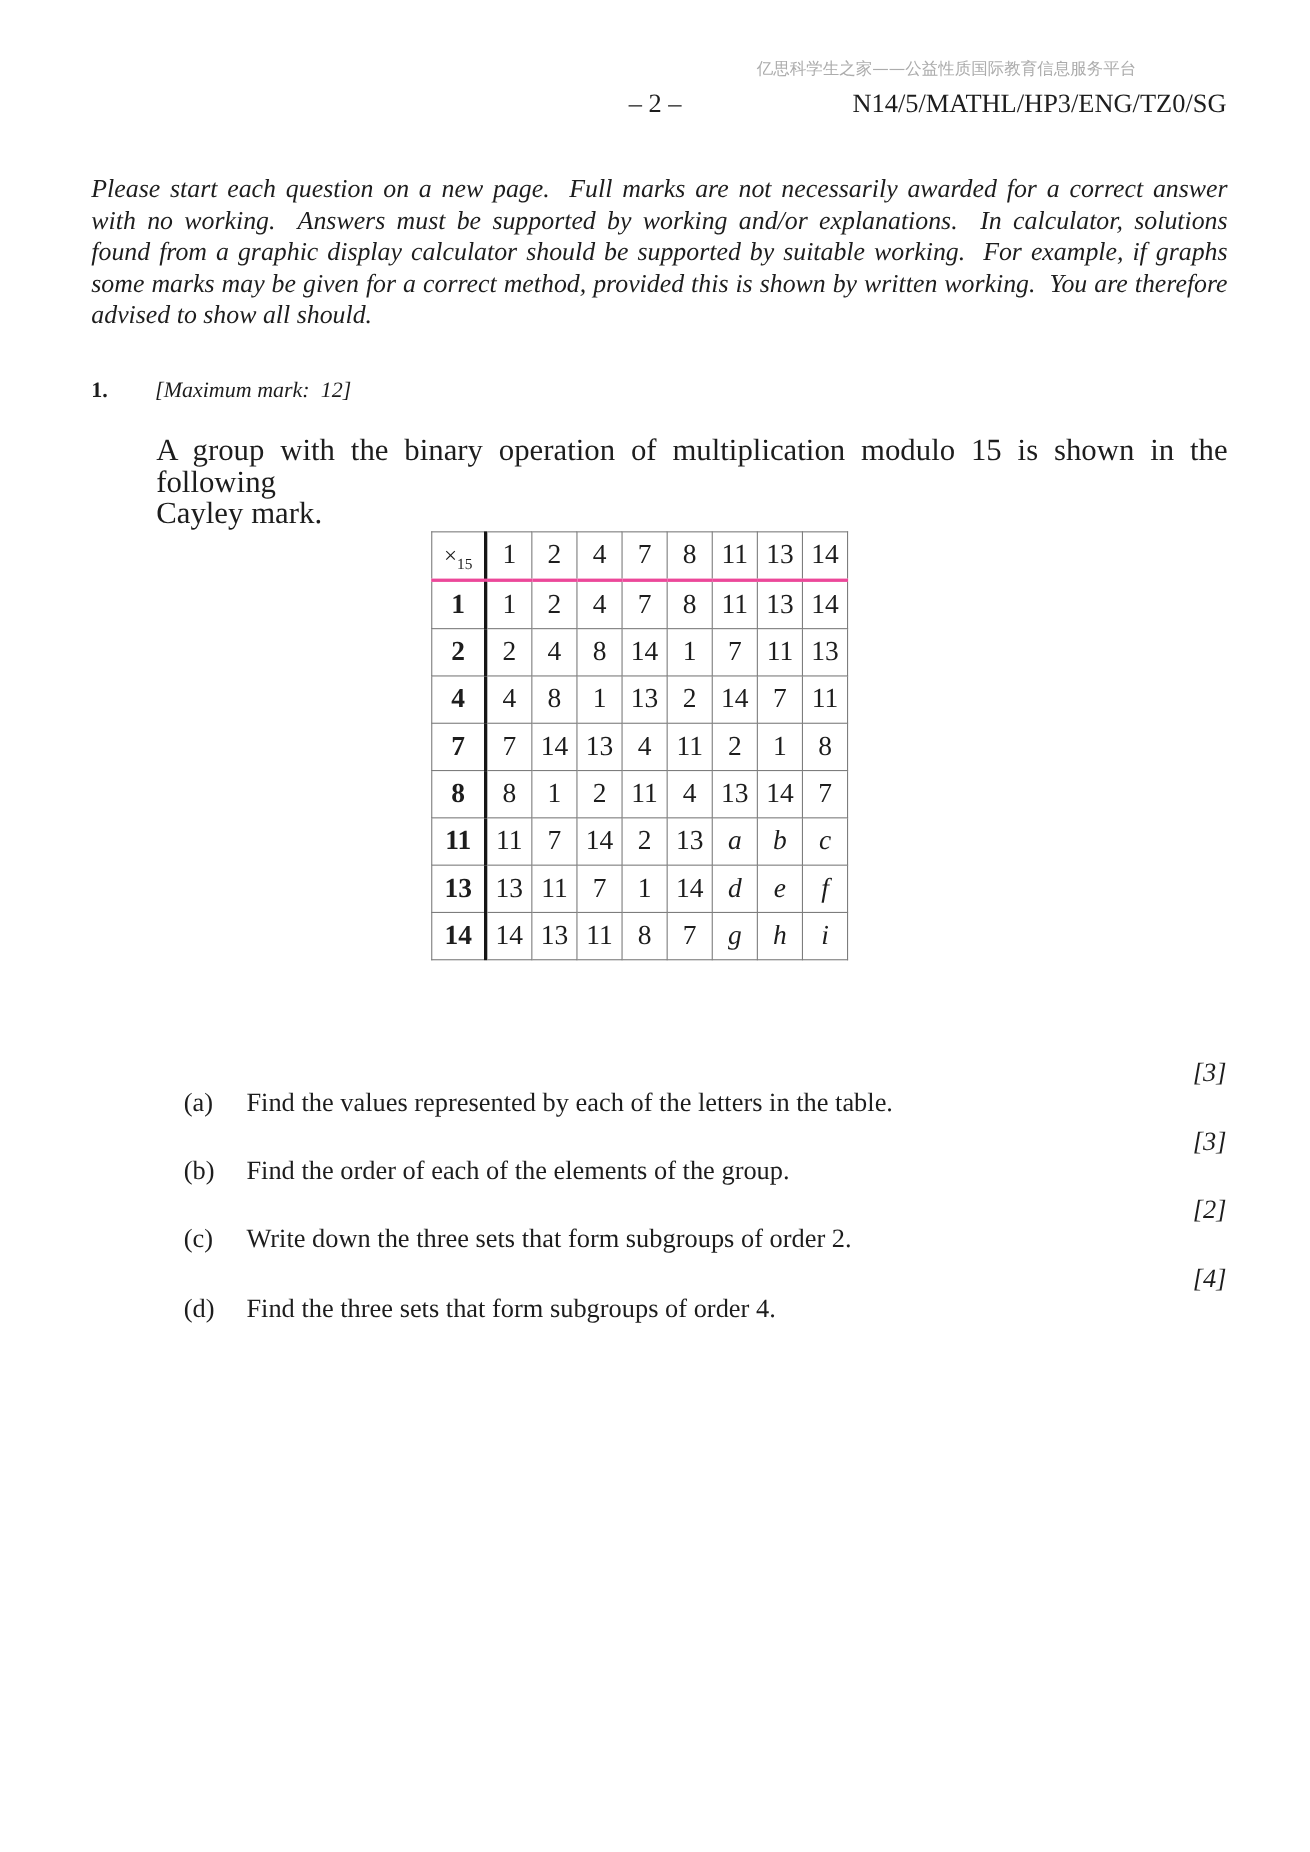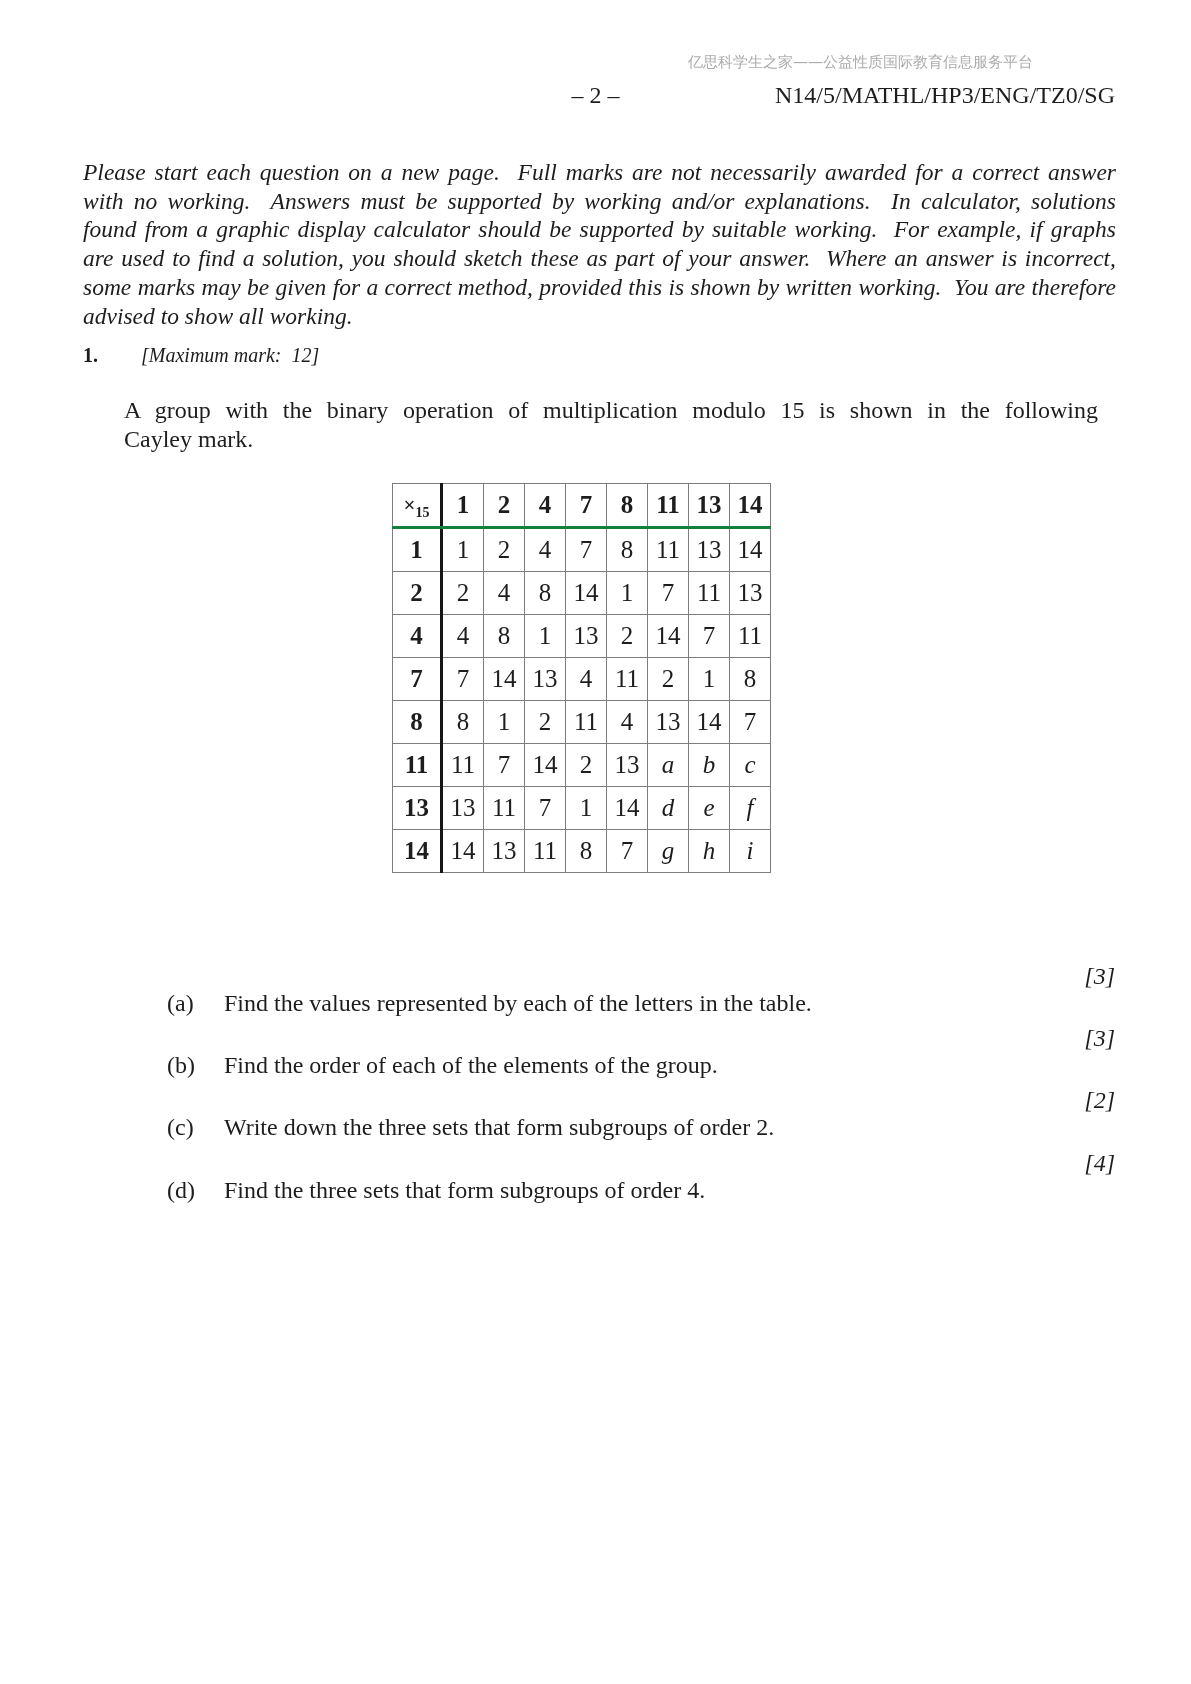--- a/index.html
+++ b/index.html
@@ -36,39 +36,39 @@
   }
   .jline { text-align: justify; text-align-last: justify; white-space: pre-wrap; }
   .nline { white-space: pre-wrap; }
 
   
   .q-head { left: 83px; top: 344px; font-size: 20px; }
   .q-num  { font-weight: bold; display: inline-block; width: 58px; }
   .q-max  { font-style: italic; white-space: pre-wrap; }
 
   .q-intro {
-    left: 124px; top: 396px; width: 974px;
-    font-size: 24px; line-height: 28.7px;
+    left: 142px; top: 396px; width: 974px;
+    font-size: 28px; line-height: 28.7px;
   }
 
   
   .cayley {
     left: 392px; top: 483px;
     border-collapse: collapse;
     font-size: 25px;
     border: 1px solid #6e6e6e;
   }
   .cayley td, .cayley th {
     border: 1.5px solid #7d7d7d;
     width: 40px; height: 42px;
     text-align: center; vertical-align: middle;
     padding: 0; font-weight: normal; color: #1d1d1d;
   }
   .cayley .labelcol { width: 47px; font-weight: bold; border-right: 3px solid #161616; }
-  .cayley tr.headrow td, .cayley tr.headrow th { font-weight: bold; border-bottom: 3px solid #15803d; }
+  .cayley tr.headrow td, .cayley tr.headrow th { font-weight: normal; border-bottom: 3px solid #ec4899; }
   .cayley .corner { font-weight: normal; font-size: 21px; }
   .cayley .corner sub { font-size: 14px; line-height: 0; }
   .cayley .var { font-style: italic; font-family: "Liberation Serif", serif; }
 
   
   .part {
     left: 143px; right: 76px;
     font-size: 24px; white-space: pre-wrap;
   }
   .part .plabel { display: inline-block; width: 57px; }
@@ -91,23 +91,22 @@
 <div class="page">
 
   <div class="abs watermark">亿思科学生之家——公益性质国际教育信息服务平台</div>
   <div class="abs page-num">– 2 –</div>
   <div class="abs paper-code">N14/5/MATHL/HP3/ENG/TZ0/SG</div>
 
   <div class="abs instructions">
     <div class="jline">Please start each question on a new page.  Full marks are not necessarily awarded for a correct answer</div>
     <div class="jline">with no working.  Answers must be supported by working and/or explanations.  In calculator, solutions</div>
     <div class="jline">found from a graphic display calculator should be supported by suitable working.  For example, if graphs</div>
-    <div class="jline">are used to find a solution, you should sketch these as part of your answer.  Where an answer is incorrect,</div>
     <div class="jline">some marks may be given for a correct method, provided this is shown by written working.  You are therefore</div>
-    <div class="nline">advised to show all working.</div>
+    <div class="nline">advised to show all should.</div>
   </div>
 
   <div class="abs q-head">
     <span class="q-num">1.</span><span class="q-max">[Maximum mark:  12]</span>
   </div>
 
   <div class="abs q-intro">
     <div class="jline">A group with the binary operation of multiplication modulo 15 is shown in the following</div>
     <div class="nline">Cayley mark.</div>
   </div>

